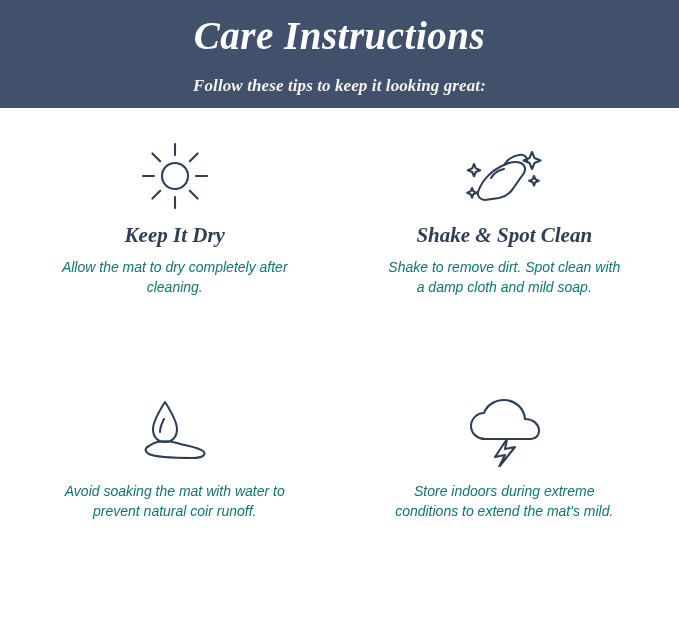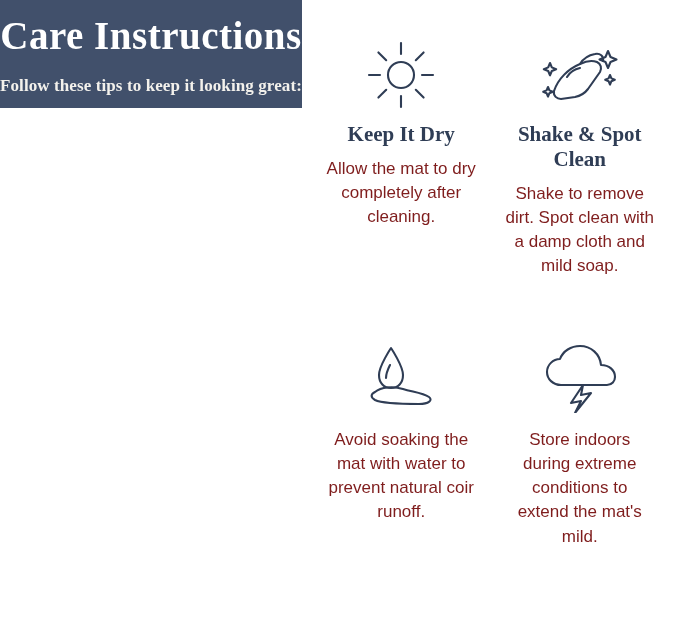--- a/index.html
+++ b/index.html
@@ -11,22 +11,23 @@
     width: 679px;
     height: 628px;
     background: #ffffff;
     font-family: "Liberation Sans", sans-serif;
     overflow: hidden;
   }
   .infographic {
     width: 679px;
     height: 628px;
     display: flex;
-    flex-direction: row;
+    flex-direction: column;
     background: #ffffff;
+    font-style: italic;
   }
   
   .header {
     background: #41506b;
     height: 108px;
     display: flex;
     flex-direction: column;
     align-items: center;
     justify-content: center;
     padding-top: 4px;
@@ -47,21 +48,21 @@
     color: #f3f1ec;
     margin-top: 20px;
     letter-spacing: 0.1px;
   }
   
   .grid {
     flex: 1;
     display: grid;
     grid-template-columns: 1fr 1fr;
     grid-template-rows: 1fr 1fr;
-    padding: 12px 10px;
+    padding: 5px 10px;
   }
   .cell {
     display: flex;
     flex-direction: column;
     align-items: center;
     text-align: center;
     padding: 22px 14px 8px;
   }
   .icon-wrap {
     height: 82px;
@@ -76,22 +77,22 @@
     font-family: "Liberation Serif", serif;
     font-weight: bold;
     font-size: 21px;
     color: #2f3d55;
     line-height: 1.18;
     margin: 6px 0 0;
     max-width: 260px;
   }
   .cell-body {
     font-family: "Liberation Sans", sans-serif;
-    font-size: 17px;
-    color: #7f1d1d;
+    font-size: 14px;
+    color: #0f766e;
     line-height: 1.42;
     margin-top: 10px;
     max-width: 230px;
   }
   .cell-2 .cell-body, .cell-4 .cell-body { max-width: 232px; }
 </style>
 </head>
 <body>
 
 <div class="infographic">

